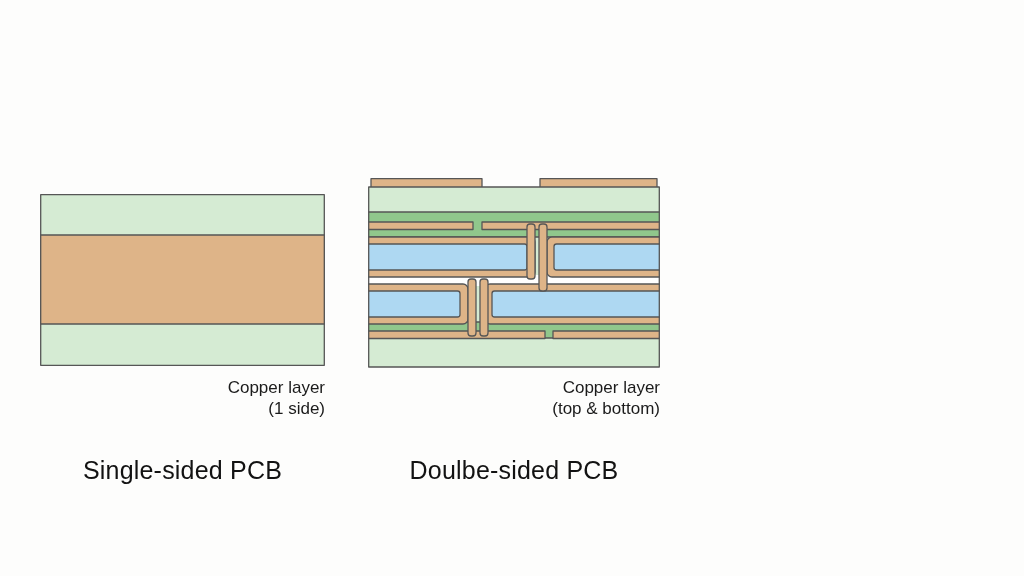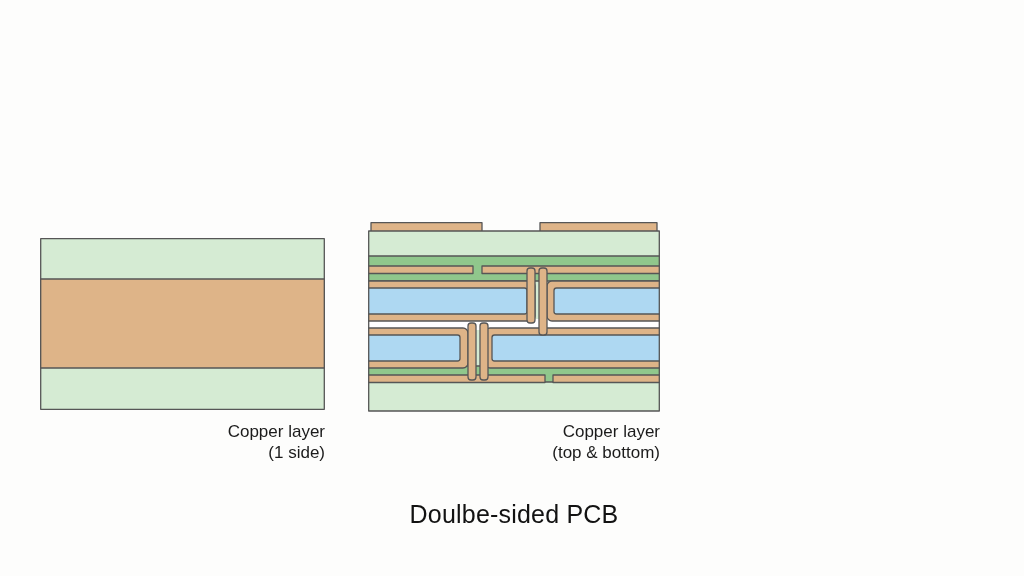--- a/index.html
+++ b/index.html
@@ -4,21 +4,21 @@
 <style>
   * { margin:0; padding:0; box-sizing:border-box; }
   html, body { width:1024px; height:576px; }
   body {
     background: var(--page-bg, #fdfdfc);
     font-family: "Liberation Sans", sans-serif;
     position: relative;
     overflow: hidden;
   }
   .stage { position:absolute; inset:0; }
-  .panel { position:absolute; display:block;margin-top:44px; }
+  .panel { position:absolute; display:block; }
   .caption {
     text-align:right;
     font-size:17px;
     line-height:21px;
     color: var(--text, #1b1b1b);
     margin-top:11px;
   }
   .panel.tall .caption { margin-top:9px; }
   .title {
     text-align:center;
@@ -94,20 +94,21 @@
 <div class="stage">
 
   <section class="panel" style="left:40px; top:194px; width:285px">
     <svg width="285" height="172">
       <use href="#pcb-single"></use>
     </svg>
     <div class="caption">
       <span>Copper layer</span><br>
       <span>(1 side)</span>
     </div>
+    <h2 class="title">Single-sided PCB</h2>
   </section>
 
   <section class="panel tall" style="left:368px; top:178px; width:292px">
     <svg width="292" height="190">
       <use href="#pcb-multi"></use>
     </svg>
     <div class="caption">
       <span>Copper layer</span><br>
       <span>(top &amp; bottom)</span>
     </div>

